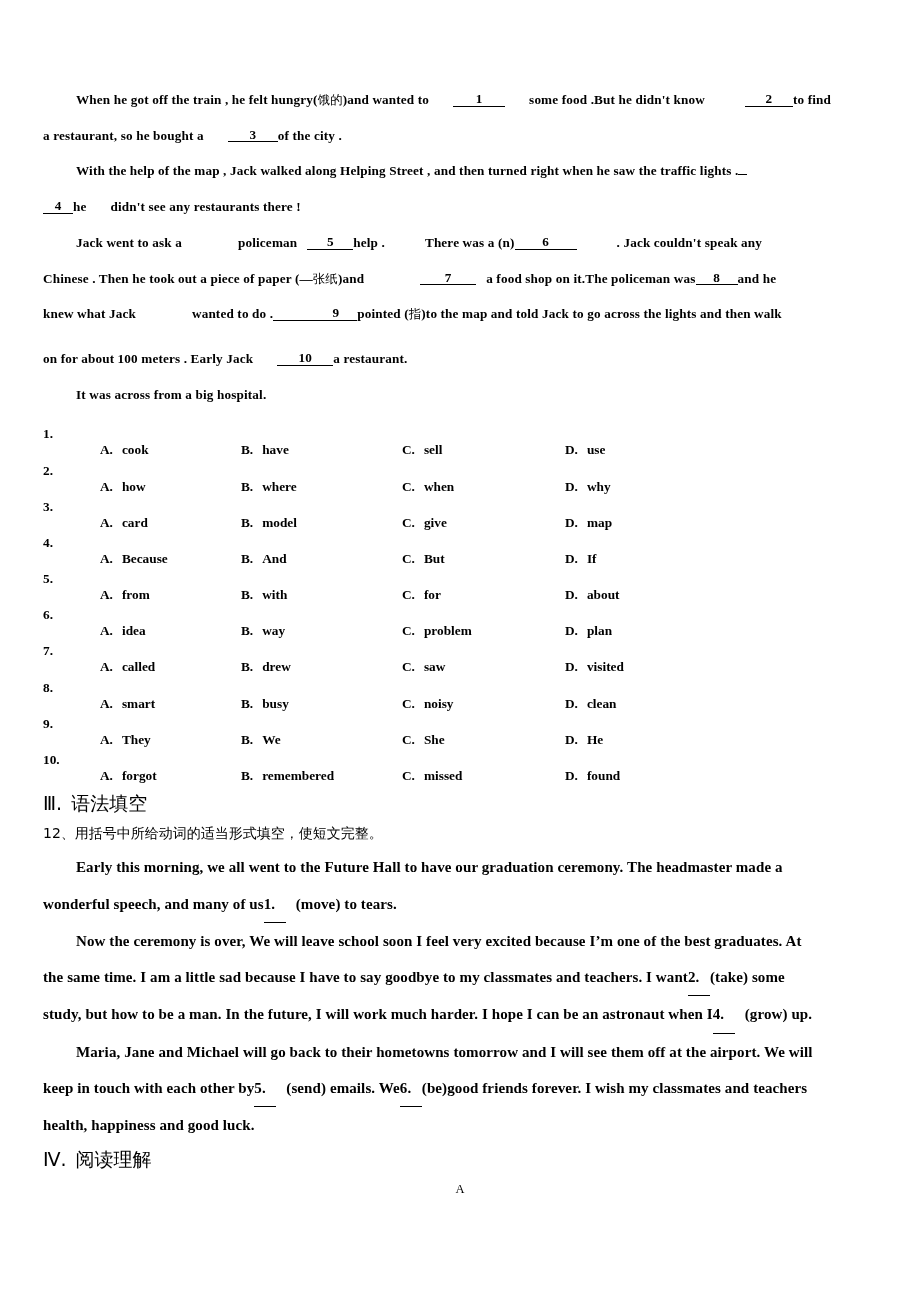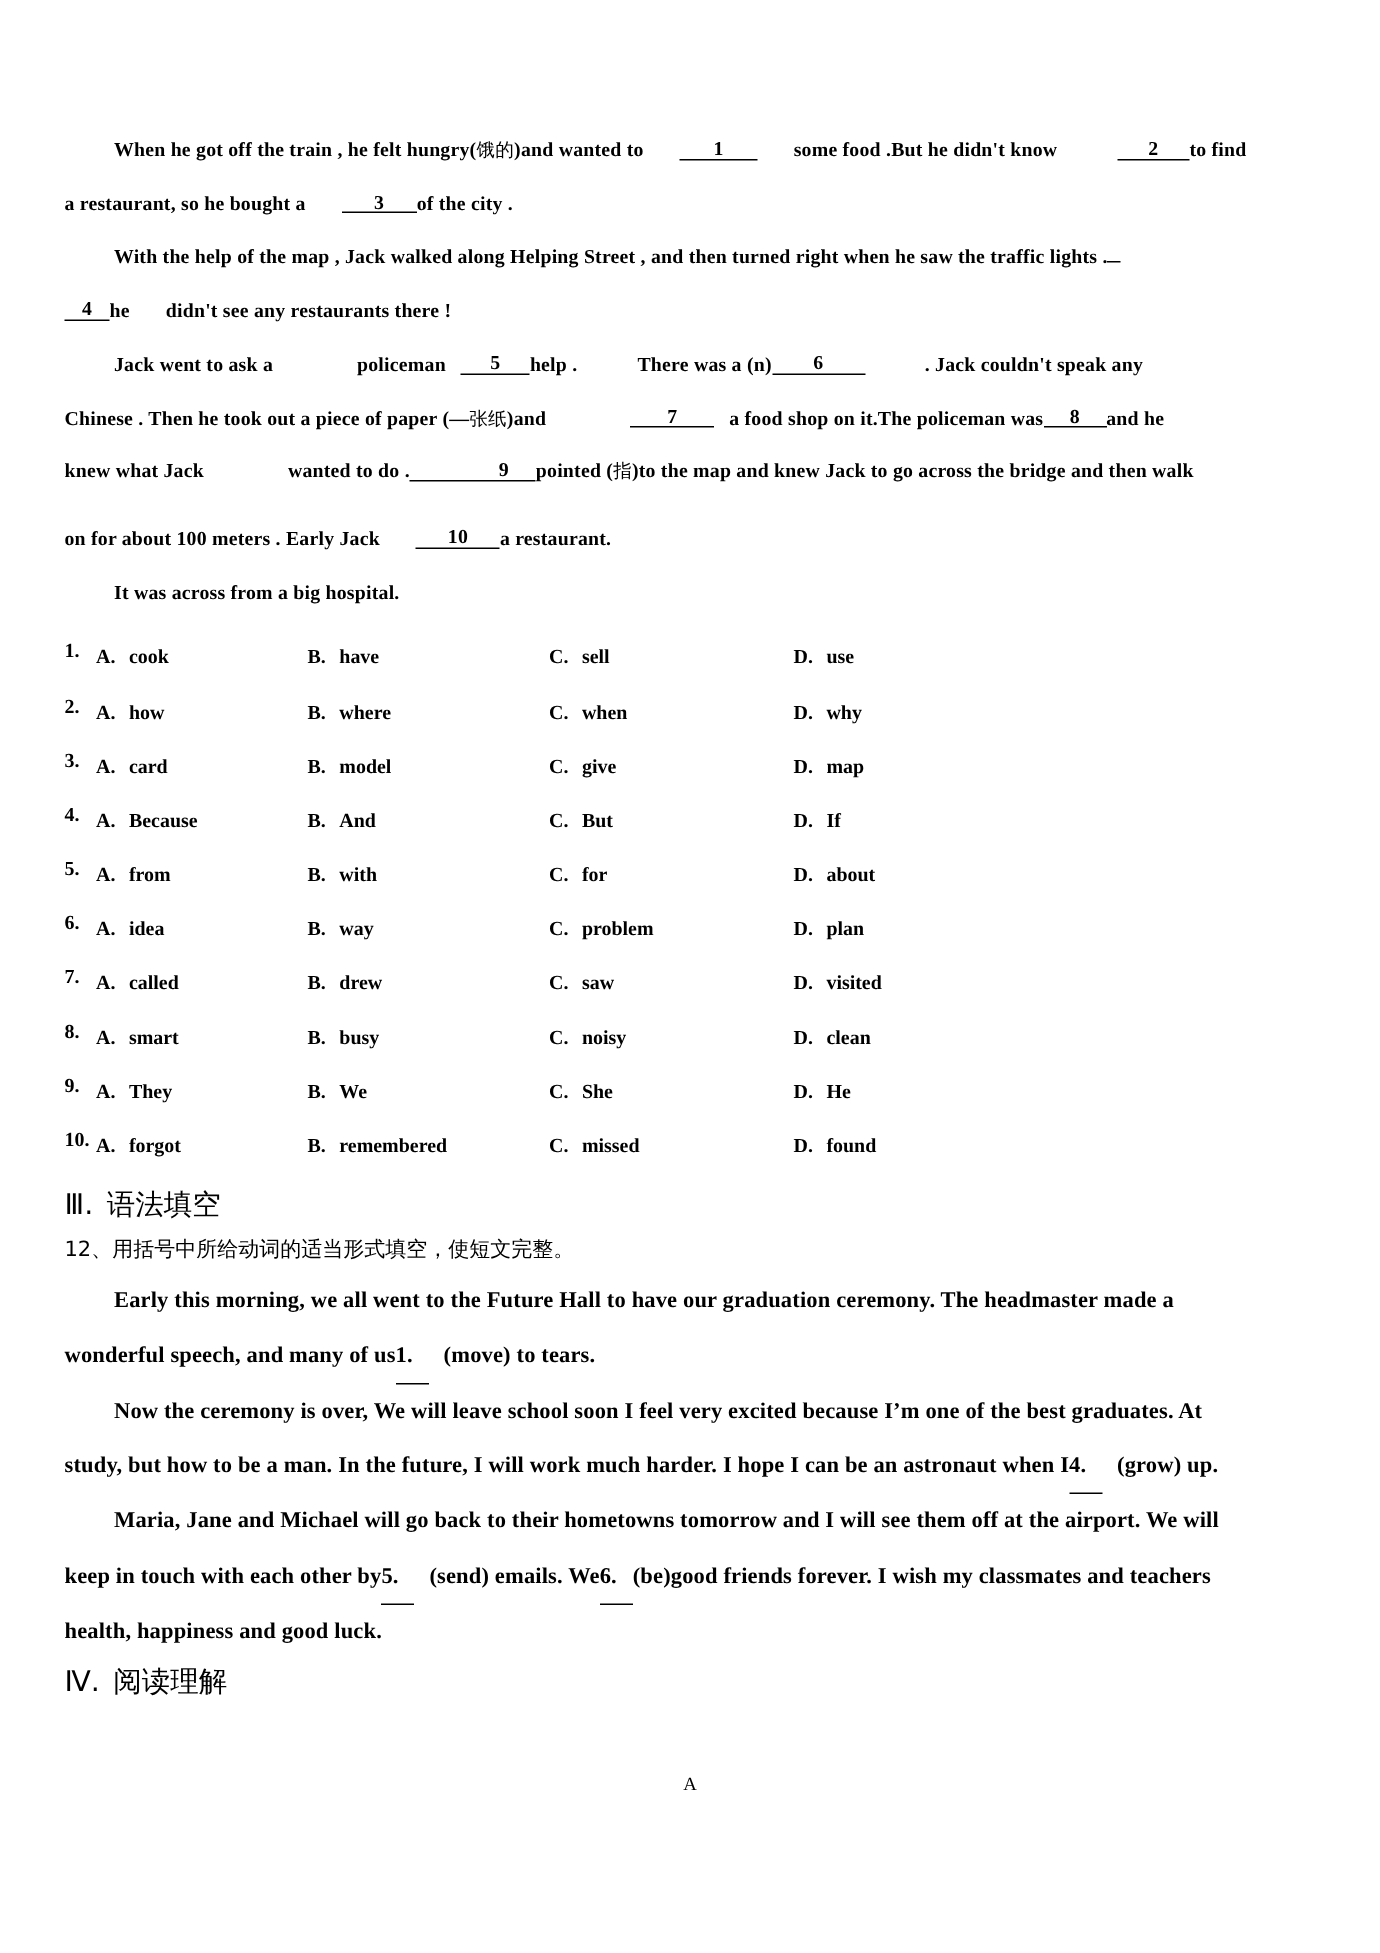--- a/index.html
+++ b/index.html
@@ -87,21 +87,22 @@
   }
   .mc-num {
     position: absolute;
     left: 0px;
     top: 0;
     width: 26px;
     text-align: left;
   }
   .mc-opt {
     position: absolute;
-    top: 4px;
+    top: 16px;
+    margin-left: 36px;
   }
   .mc-opt .lett { display: inline-block; }
   .mc-opt .txt { display: inline-block; margin-left: 9px; }
   .mc-opt.c0 { left: 21px; }
   .mc-opt.c1 { left: 162px; }
   .mc-opt.c2 { left: 323px; }
   .mc-opt.c3 { left: 486px; }
 
   
   .sec-head {
@@ -155,21 +156,21 @@
 <div class="page">
   <div class="content">
 
     <div id="cloze-passage">
         <div class="passage-line"><span class="indent"></span><span>When he got off the train , he felt hungry(</span><span class="cjk">饿的</span><span>)and wanted to</span><span class="gap-md"></span><span class="blank w1">1</span><span class="gap-md"></span><span>some food .But he didn't know</span><span class="gap-lg"></span><span class="blank w2">2</span><span>to find</span></div>
         <div class="passage-line"><span>a restaurant, so he bought a</span><span class="gap-md"></span><span class="blank w3">3</span><span>of the city .</span></div>
         <div class="passage-line"><span class="indent"></span><span>With the help of the map , Jack walked along Helping Street , and then turned right when he saw the traffic lights .</span><span class="tiny-blank"></span></div>
         <div class="passage-line"><span class="blank w4">4</span><span>he</span><span class="gap-md"></span><span>didn't see any restaurants there !</span></div>
         <div class="passage-line"><span class="indent"></span><span>Jack went to ask a</span><span class="gap-xl"></span><span>policeman</span><span class="gap-sm"></span><span class="blank w5">5</span><span>help .</span><span class="gap-lg"></span><span>There was a (n)</span><span class="blank w6">6</span><span class="gap-lg"></span><span>. Jack couldn't speak any</span></div>
         <div class="passage-line"><span>Chinese . Then he took out a piece of paper (—</span><span class="cjk">张纸</span><span>)and</span><span class="gap-xl"></span><span class="blank w7">7</span><span class="gap-sm"></span><span>a food shop on it.The policeman was</span><span class="blank w8">8</span><span>and he</span></div>
-        <div class="passage-line"><span>knew what Jack</span><span class="gap-xl"></span><span>wanted to do .</span><span class="blank w9">9</span><span>pointed (</span><span class="cjk">指</span><span>)to the map and knew Jack to go across the bridge and then walk</span></div>
+        <div class="passage-line"><span>knew what Jack</span><span class="gap-xl"></span><span>wanted to do .</span><span class="blank w9">9</span><span>pointed (</span><span class="cjk">指</span><span>)to the map and told Jack to go across the lights and then walk</span></div>
         <div class="passage-line"><span>on for about 100 meters . Early Jack</span><span class="gap-md"></span><span class="blank w10">10</span><span>a restaurant.</span></div>
         <div class="passage-line"><span class="indent"></span><span>It was across from a big hospital.</span></div>
       </div>
 
     <div class="mc-block" id="mc-block">
         <div class="mc-row">
           <span class="mc-num">1.</span>
           <span class="mc-opt c0"><span class="lett">A.</span><span class="txt">cook</span></span>
           <span class="mc-opt c1"><span class="lett">B.</span><span class="txt">have</span></span>
           <span class="mc-opt c2"><span class="lett">C.</span><span class="txt">sell</span></span>
@@ -243,20 +244,21 @@
     <div class="sec-head">
       <span class="rn">Ⅲ.</span><span class="sp"></span><span>语法填空</span>
     </div>
 
     <div class="sub-head">12、用括号中所给动词的适当形式填空，使短文完整。</div>
 
     <div id="grammar-passage">
         <div class="gp-line"><span class="indent"></span><span>Early this morning, we all went to the Future Hall to have our graduation ceremony. The headmaster made a</span></div>
         <div class="gp-line"><span>wonderful speech, and many of us</span><span class="gblank">1.</span><span class="gap-sm"></span><span>(move) to tears.</span></div>
         <div class="gp-line"><span class="indent"></span><span>Now the ceremony is over, We will leave school soon I feel very excited because I’m one of the best graduates. At</span></div>
+        <div class="gp-line"><span>the same time. I am a little sad because I have to say goodbye to my classmates and teachers. I want</span><span class="gblank">2.</span><span>(take) some</span></div>
         <div class="gp-line"><span>study, but how to be a man. In the future, I will work much harder. I hope I can be an astronaut when I</span><span class="gblank">4.</span><span class="gap-sm"></span><span>(grow) up.</span></div>
         <div class="gp-line"><span class="indent"></span><span>Maria, Jane and Michael will go back to their hometowns tomorrow and I will see them off at the airport. We will</span></div>
         <div class="gp-line"><span>keep in touch with each other by</span><span class="gblank">5.</span><span class="gap-sm"></span><span>(send) emails. We</span><span class="gblank">6.</span><span>(be)good friends forever. I wish my classmates and teachers</span></div>
         <div class="gp-line"><span>health, happiness and good luck.</span></div>
       </div>
 
     <div class="sec-head">
       <span class="rn">Ⅳ.</span><span class="sp"></span><span>阅读理解</span>
     </div>
 

